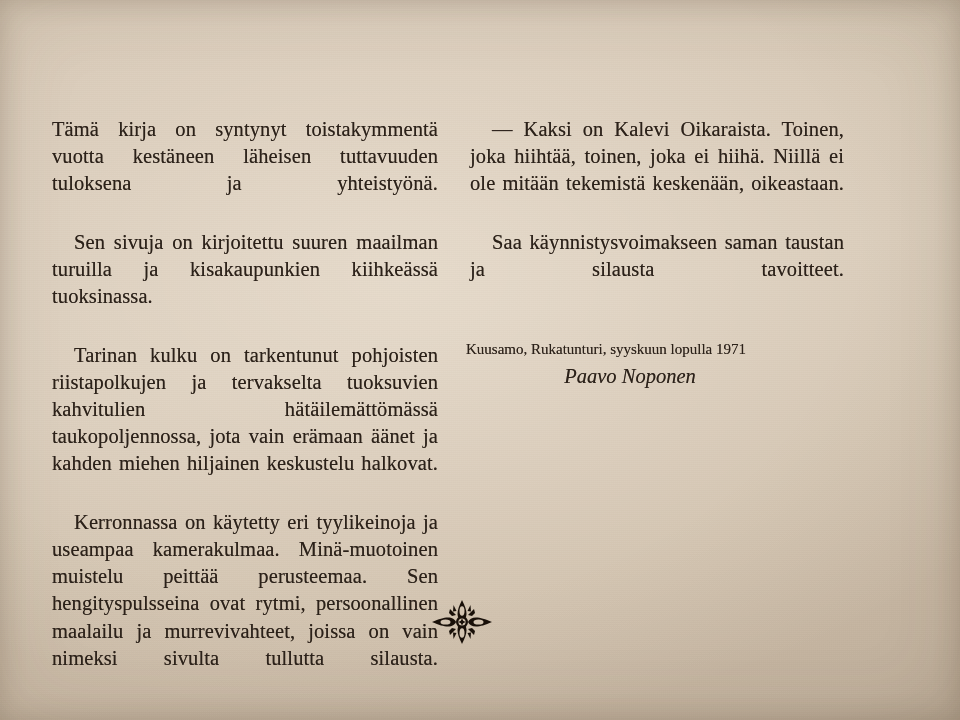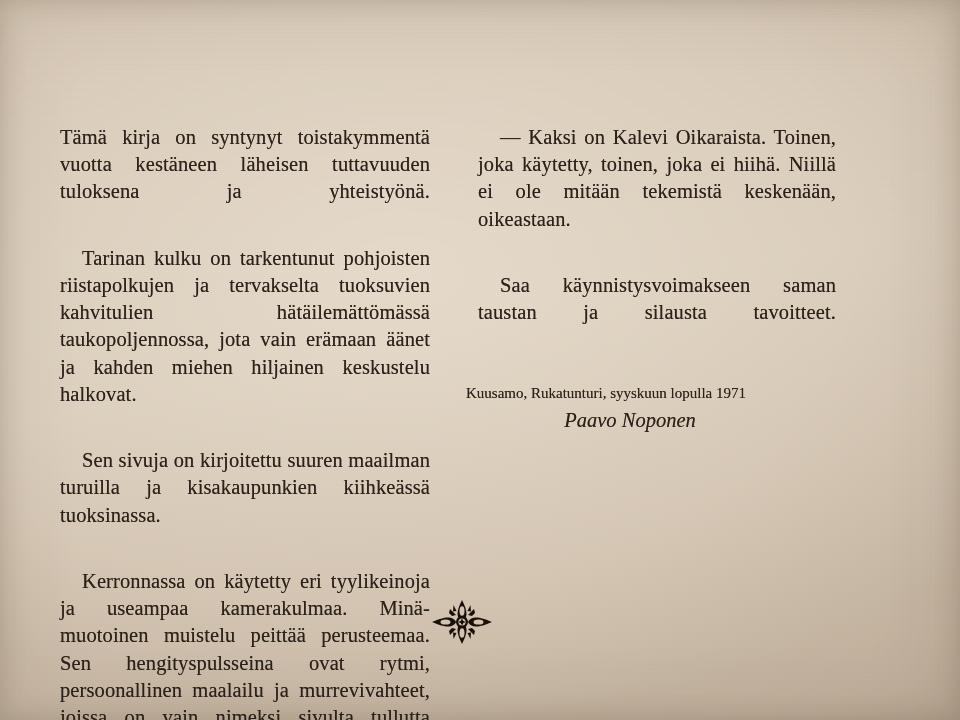--- a/index.html
+++ b/index.html
@@ -62,21 +62,21 @@
     width: 812px;
     display: flex;
     gap: 24px;
   }
   .column {
     width: 394px;
   }
   #col-right { width: 382px; }
 
   .para {
-    margin: 12px;
+    margin: 4px;
     text-align: justify;
     text-justify: inter-word;
     color: #2b2119;
     font-size: 20.5px;
     line-height: 27.2px;
     letter-spacing: .1px;
     text-indent: 22px;
     -webkit-font-smoothing: antialiased;
     text-shadow: 0 0 .6px rgba(43,33,25,.55);
   }
@@ -122,27 +122,27 @@
 
 <div id="page">
 
   <div id="grain"></div>
   <div id="edge-shade"></div>
 
   <div id="columns">
 
     <div class="column" id="col-left">
       <p class="para first">Tämä kirja on syntynyt toistakymmentä vuotta kestäneen läheisen tuttavuuden tuloksena ja yhteistyönä.</p>
+      <p class="para">Sen sivuja on kirjoitettu suuren maailman turuilla ja kisakaupunkien kiihkeässä tuoksinassa.</p>
       <p class="para">Tarinan kulku on tarkentunut pohjoisten riistapolkujen ja tervakselta tuoksuvien kahvitulien hätäilemättömässä taukopoljennossa, jota vain erämaan äänet ja kahden miehen hiljainen keskustelu halkovat.</p>
-      <p class="para">Sen sivuja on kirjoitettu suuren maailman turuilla ja kisakaupunkien kiihkeässä tuoksinassa.</p>
       <p class="para">Kerronnassa on käytetty eri tyylikeinoja ja useampaa kamerakulmaa. Minä-muotoinen muistelu peittää perusteemaa. Sen hengityspulsseina ovat rytmi, persoonallinen maalailu ja murrevivahteet, joissa on vain nimeksi sivulta tullutta silausta.</p>
     </div>
 
     <div class="column" id="col-right">
-      <p class="para">— Kaksi on Kalevi Oikaraista. Toinen, joka käytetty, toinen, joka ei hiihä. Niillä ei ole mitään tekemistä keskenään, oikeastaan.</p>
+      <p class="para">— Kaksi on Kalevi Oikaraista. Toinen, joka hiihtää, toinen, joka ei hiihä. Niillä ei ole mitään tekemistä keskenään, oikeastaan.</p>
       <p class="para">Saa käynnistysvoimakseen saman taustan ja silausta tavoitteet.</p>
 
       <div class="signature-block">
         <div class="sig-place">Kuusamo, Rukatunturi, syyskuun lopulla 1971</div>
         <div class="sig-name">Paavo Noponen</div>
       </div>
     </div>
 
   </div>
 

